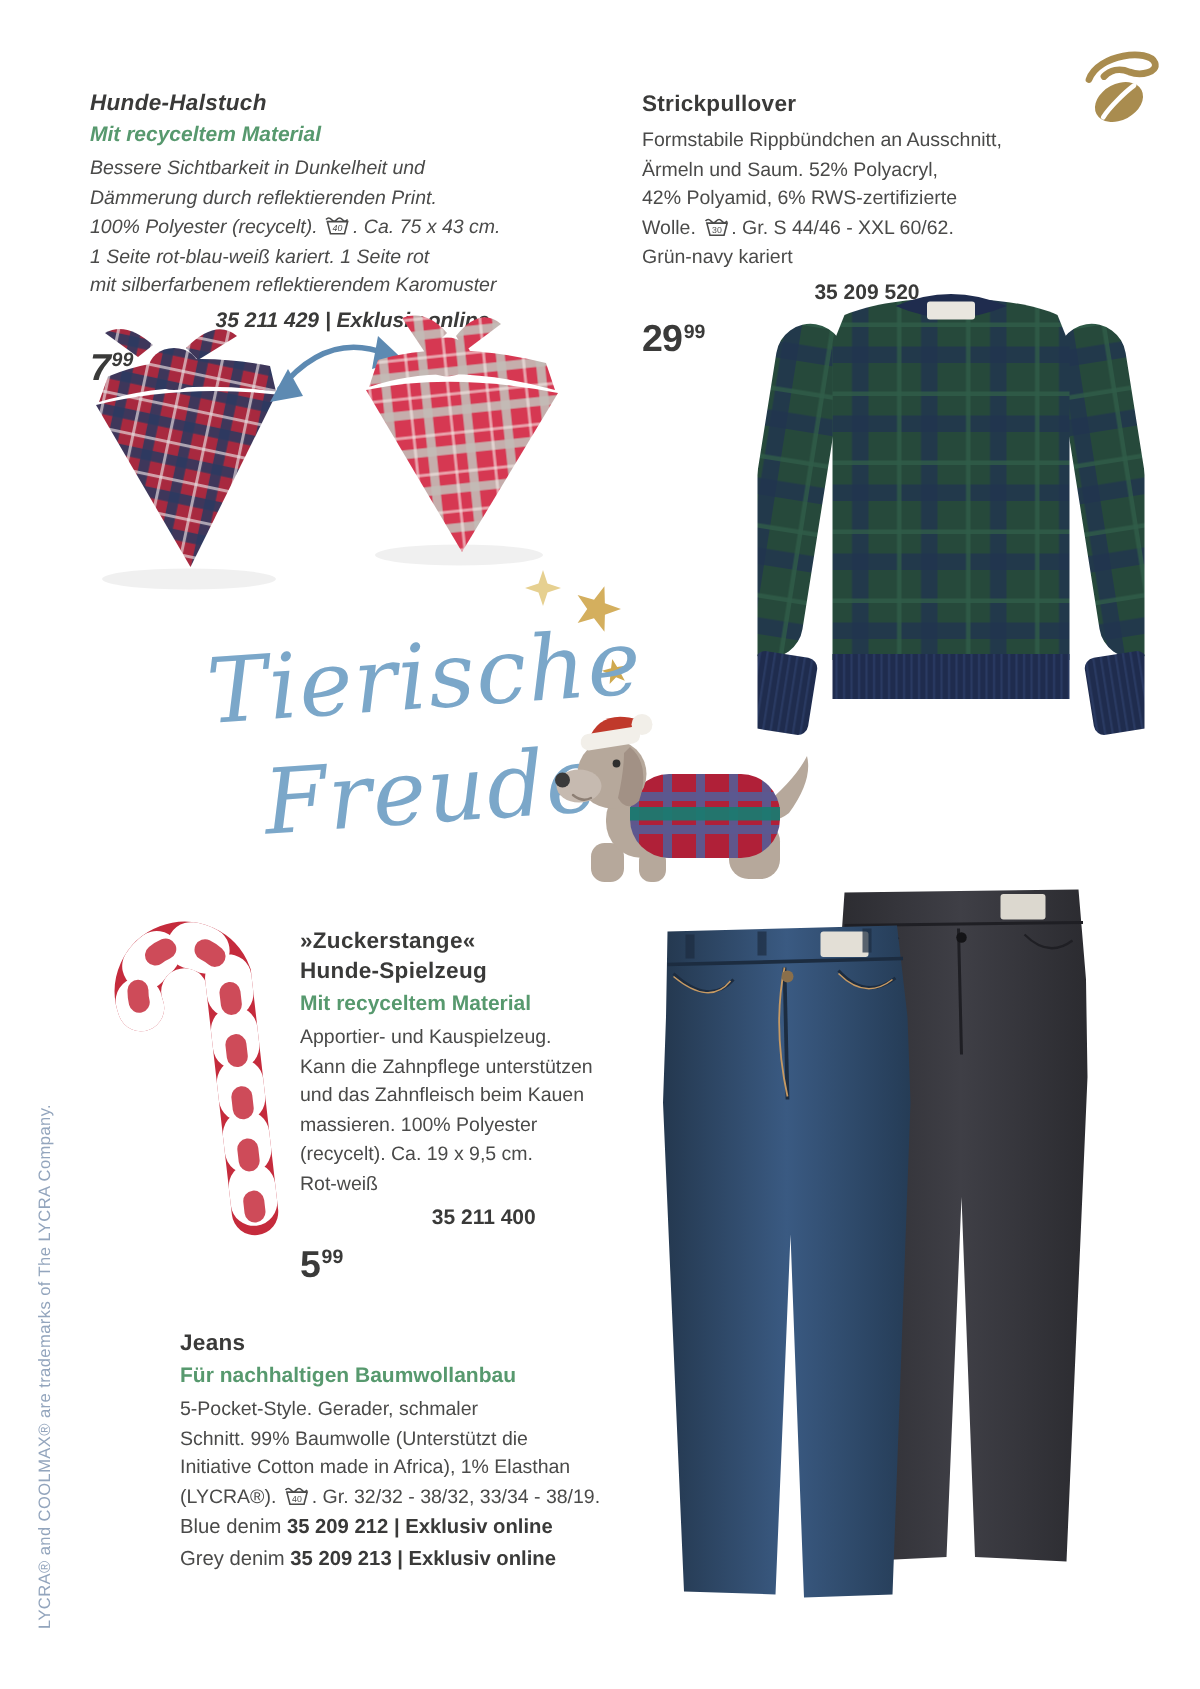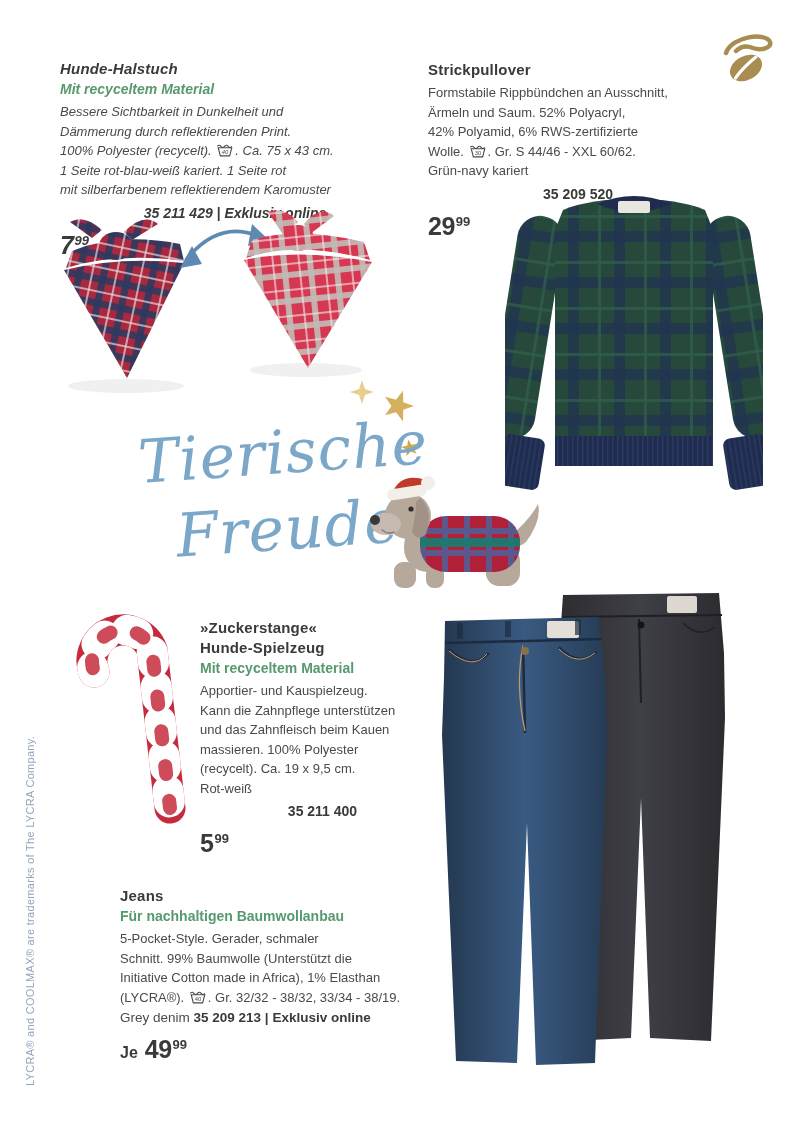--- a/index.html
+++ b/index.html
@@ -280,17 +280,17 @@
     <div class="ptitle">Jeans</div>
     <div class="peco">Für nachhaltigen Baumwollanbau</div>
     <div class="pdesc"><span>5-Pocket-Style. Gerader, schmaler
 Schnitt. 99% Baumwolle (Unterstützt die
 Initiative Cotton made in Africa), 1% Elasthan
 (LYCRA®). </span><span class="washicon"><svg width="18" height="14" viewBox="0 0 20 15">
             <path d="M1.5,3.5 q2,-2.4 4,0 t4,0 t4,0 t4,0" fill="none" stroke="#4a4a49" stroke-width="1.2"></path>
             <path d="M2.5,5 L17.5,5 L15.2,14 L4.8,14 Z" fill="none" stroke="#4a4a49" stroke-width="1.2"></path>
             <text x="10" y="12" font-size="6.5" text-anchor="middle" fill="#4a4a49">40</text>
           </svg></span><span>. Gr. 32/32 - 38/32, 33/34 - 38/19.</span></div>
+    <div class="variant"><span>Blue denim </span><b>35 209 212 | Exklusiv online</b></div>
     <div class="variant"><span>Grey denim </span><b>35 209 213 | Exklusiv online</b></div>
-    <div class="price"><span class="pfx">Je</span><span class="int">49</span><span class="sup">99</span></div>
   </div>
 
 </div>
 
 </body></html>

